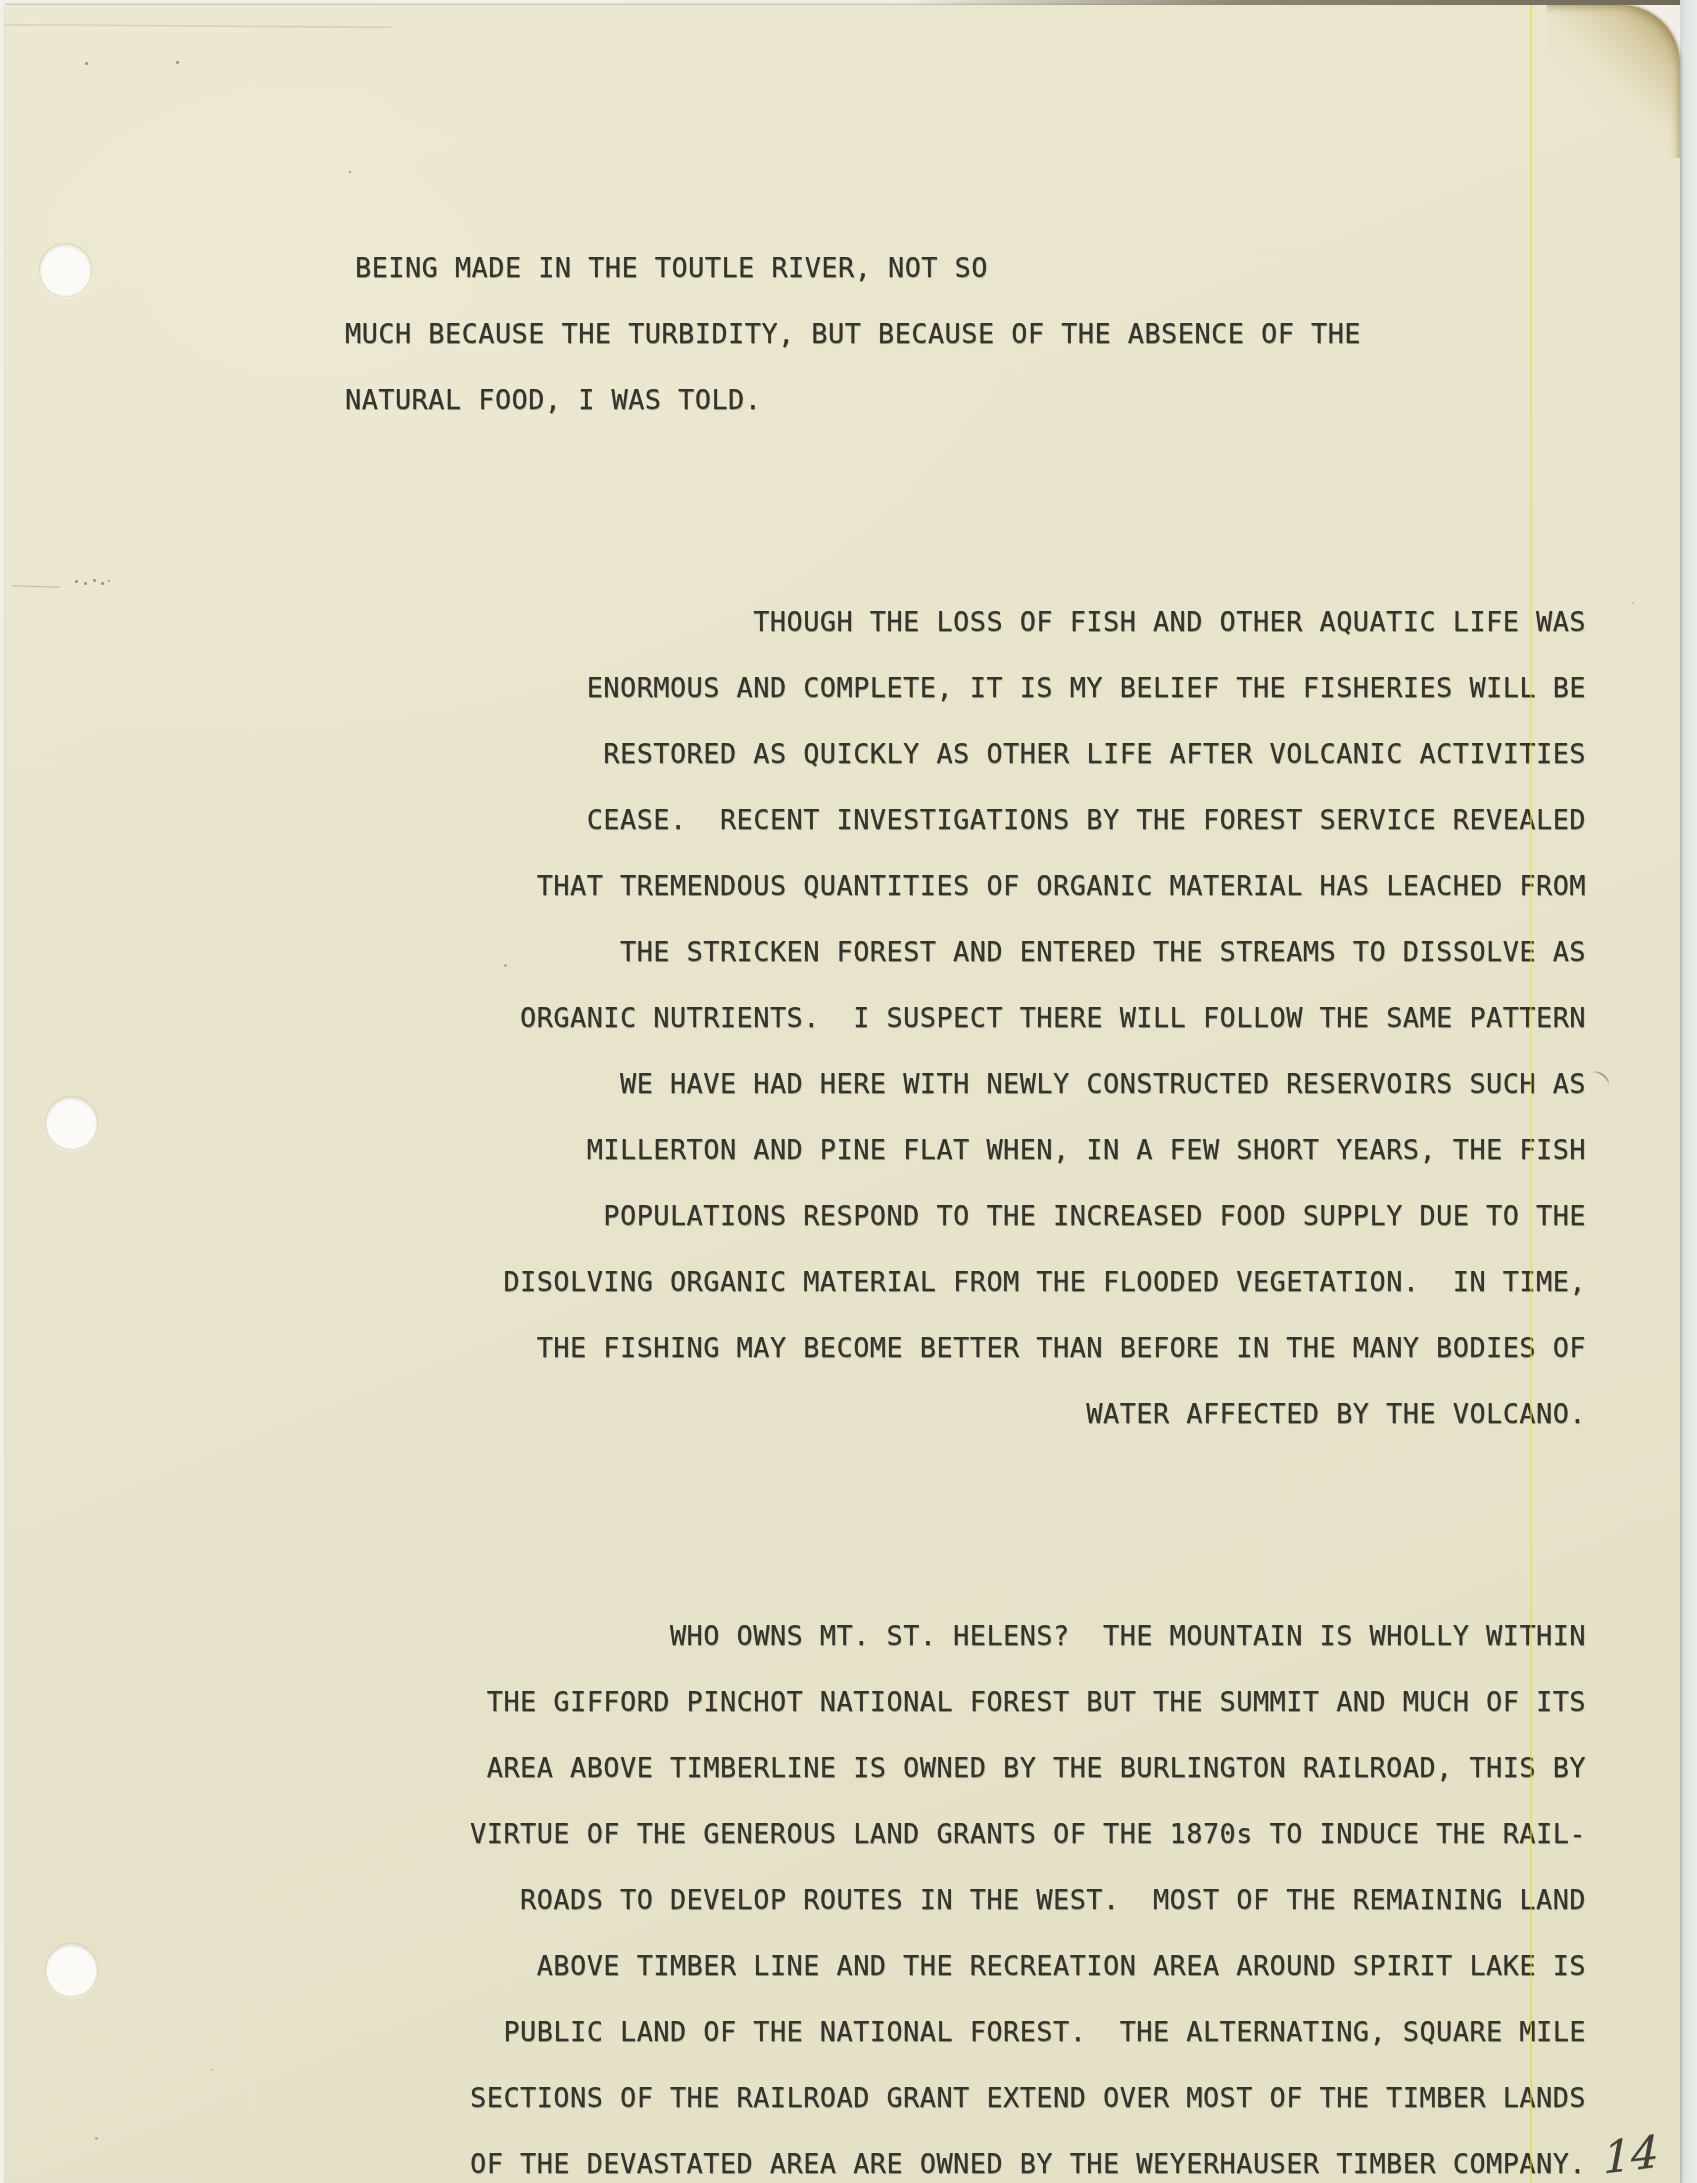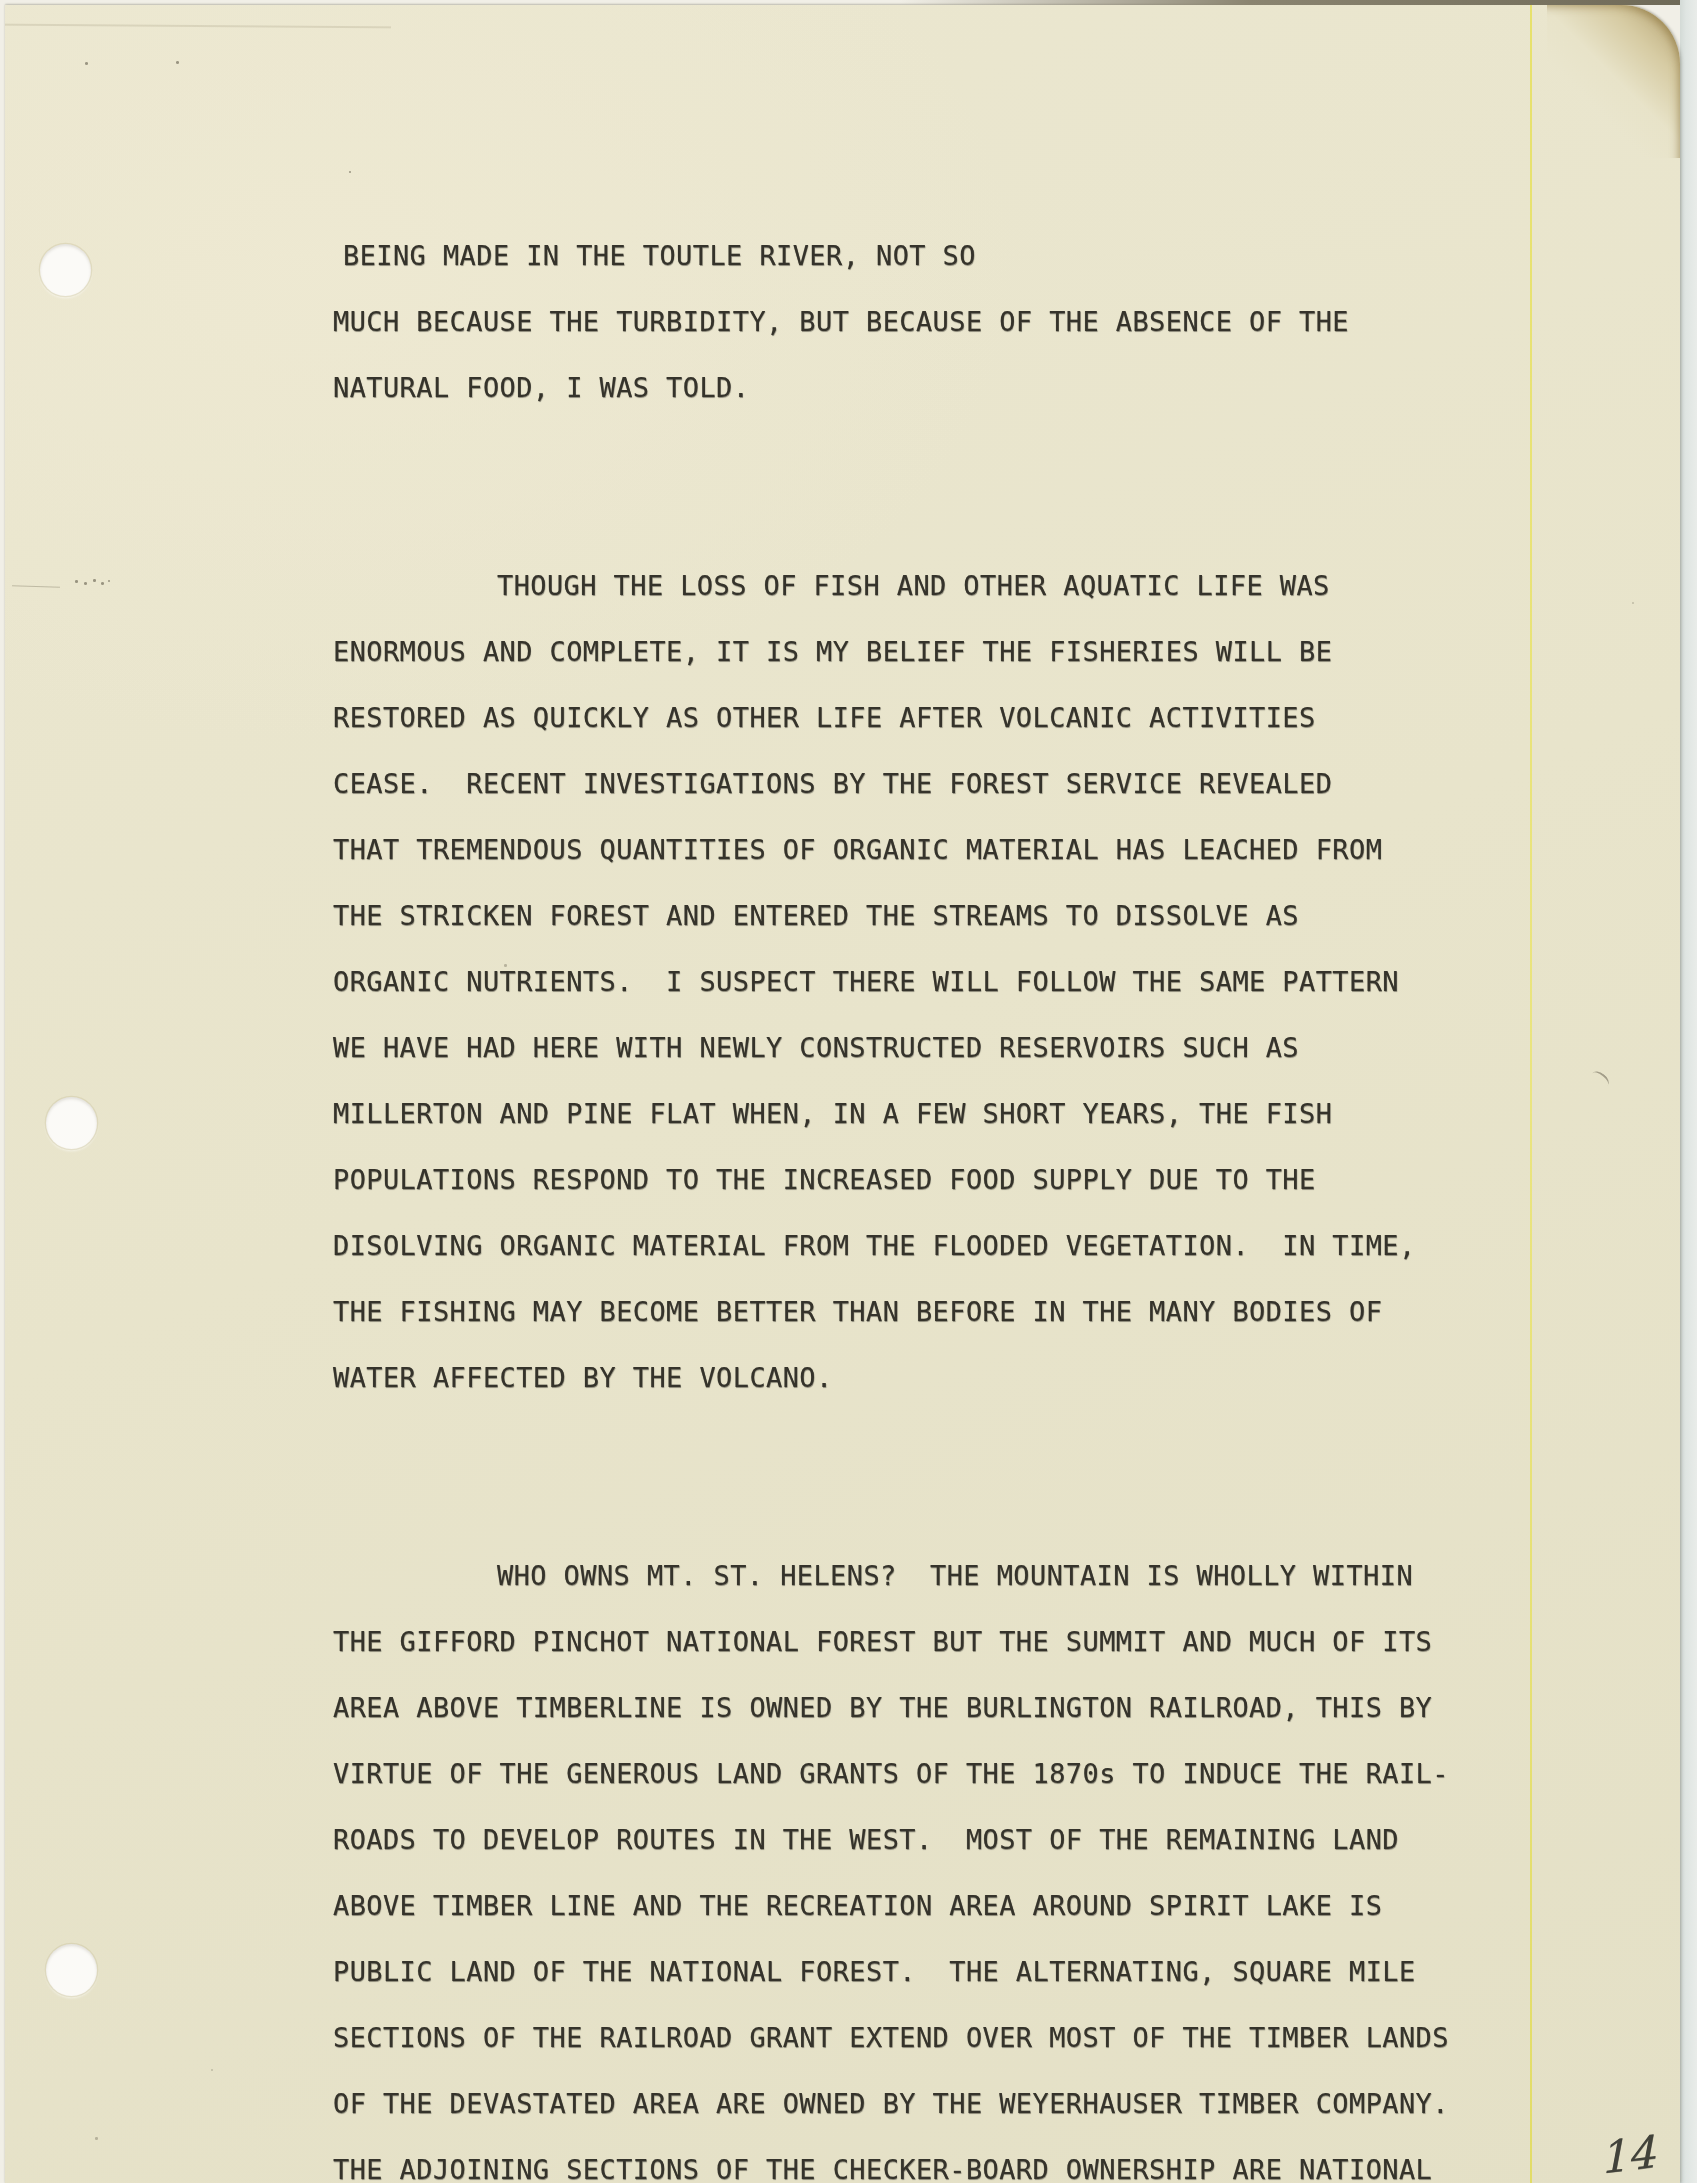--- a/index.html
+++ b/index.html
@@ -69,23 +69,23 @@
   .typewritten {
     position: absolute; left: 333px; top: 91px; width: 1265px;
     color: #35332b;
     font-size: 27px;
     line-height: 66px;
     letter-spacing: 0.4px;
     white-space: pre-wrap;
     text-shadow: 0.4px 0.5px 0.7px rgba(53,51,43,.5), -0.2px -0.1px 0.4px rgba(53,51,43,.28);
     z-index: 4;
   }
-  .typewritten p { margin: 0; }
+  .typewritten p { margin: 12px; }
   .para-first { text-indent: 10px; }
-  .para-indent { text-indent: 164px; }
+  .para-indent { text-indent: 164px; text-align: right; }
   .page-number {
     position: absolute; left: 1603px; top: 2129px;
     font-family: "DejaVu Serif", serif;
     font-style: italic;
     font-size: 44px;
     color: #41423a;
     transform: rotate(-7deg) skewX(-7deg);
     text-shadow: 0.3px 0.3px 0.5px rgba(50,50,45,.5);
     z-index: 4;
   }

